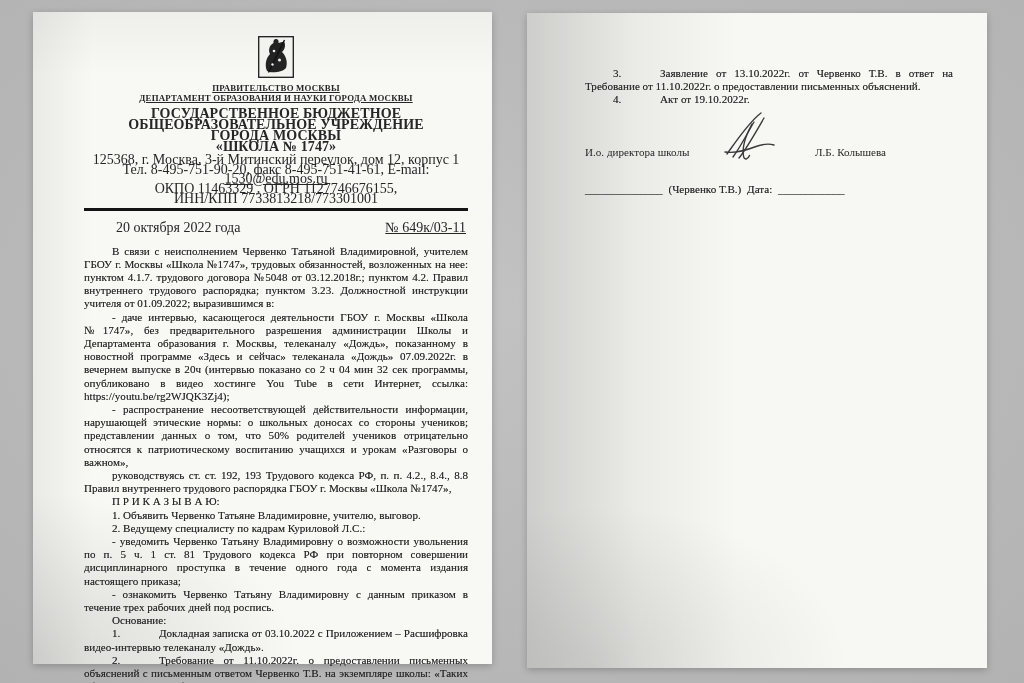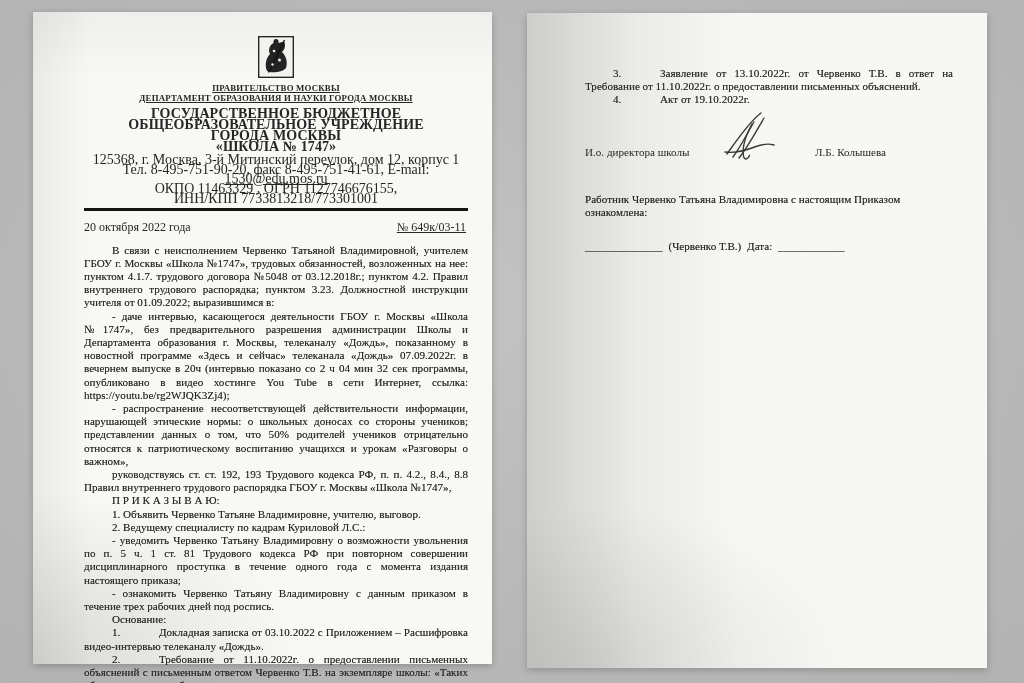--- a/index.html
+++ b/index.html
@@ -35,21 +35,21 @@
   
   .center{text-align:center;}
   .emblem-wrap{text-align:center;height:44px;}
   .auth{font-size:8.8px;font-weight:bold;line-height:10px;letter-spacing:0.2px;margin-top:3px;text-decoration:underline;}
   .org{font-size:14px;font-weight:bold;line-height:11px;letter-spacing:0.1px;margin-top:5px;}
   .small{font-size:14px;line-height:9px;margin-top:1px;}
   .email{text-decoration:underline;}
   .rule{height:2.6px;background:#141414;margin-top:5px;}
 
   .order-title{font-size:12.5px;font-weight:bold;text-align:center;margin-top:7px;letter-spacing:1px;}
-  .date-row{display:flex;justify-content:space-between;align-items:flex-end;font-size:12px;margin-top:9px;}
+  .date-row{display:flex;justify-content:space-between;align-items:flex-end;font-size:14px;margin-top:9px;margin-left:32px;}
   .order-no{text-decoration:underline;margin-right:2px;}
 
   
   .bodytext{margin-top:9px;}
   p.para{margin:0;font-size:11.1px;line-height:13.2px;text-shadow:0 0 0.5px rgba(40,40,40,0.55);}
   .j{text-align:justify;}
   .i{text-indent:28px;}
   .gap-top{margin-top:13px;}
   .inum{display:inline-block;min-width:47px;text-indent:0;}
   p.item{text-indent:28px;}
@@ -128,21 +128,20 @@
             <path d="M6 44 C16 30 28 12 40 3"></path>
             <path d="M12 47 C20 36 27 22 33 12"></path>
             <path d="M18 48 C26 38 36 20 43 8"></path>
             <path d="M4 42 C14 43.5 26 40 35 36.5 C42 34 48 33.5 53 35"></path>
             <path d="M31 14 C25 25 21 37 22.5 46 C23.2 50.5 27 49.5 28.5 45.5"></path>
           </g>
         </svg>
         <span class="sig-name">Л.Б. Колышева</span>
       </div>
 
-      <p class="para ack">Работник Червенко Татьяна Владимировна с настоящим Приказом ознакомлена:</p>
 
       <p class="para ack-line">
         <span>______________</span>
         <span>(Червенко Т.В.)</span>
         <span>Дата:</span>
         <span>____________</span>
       </p>
     </div>
   </div>
 

